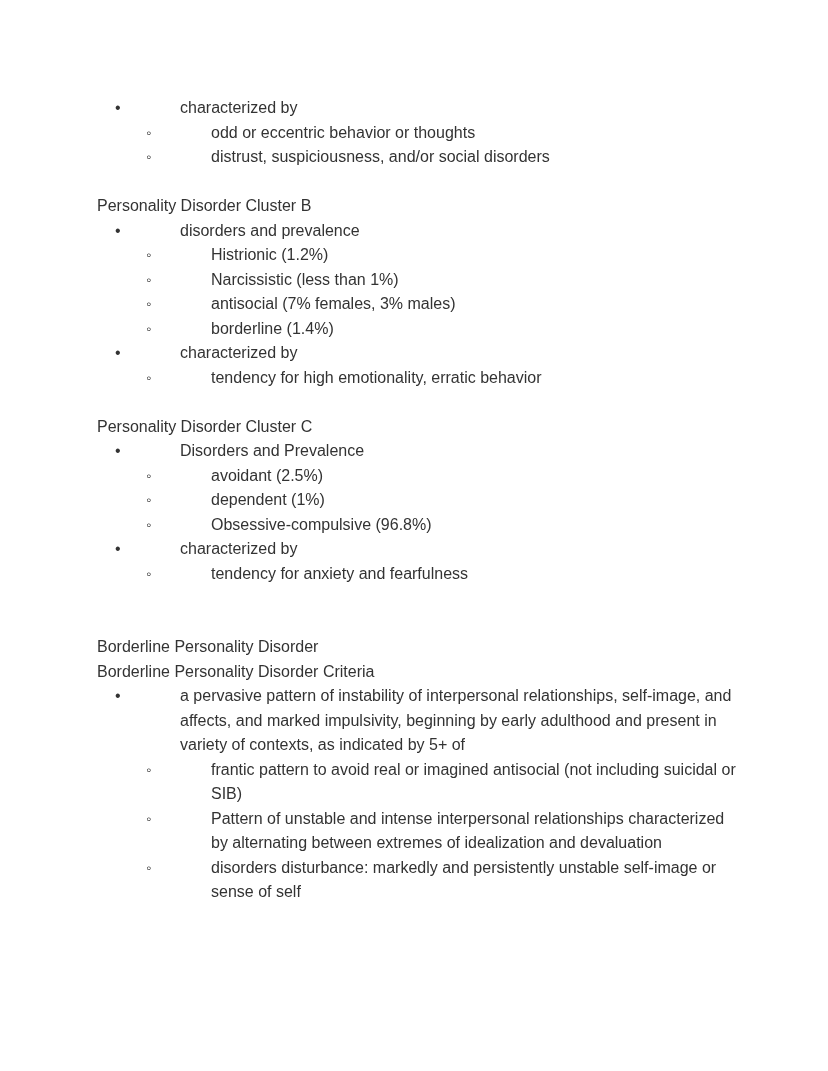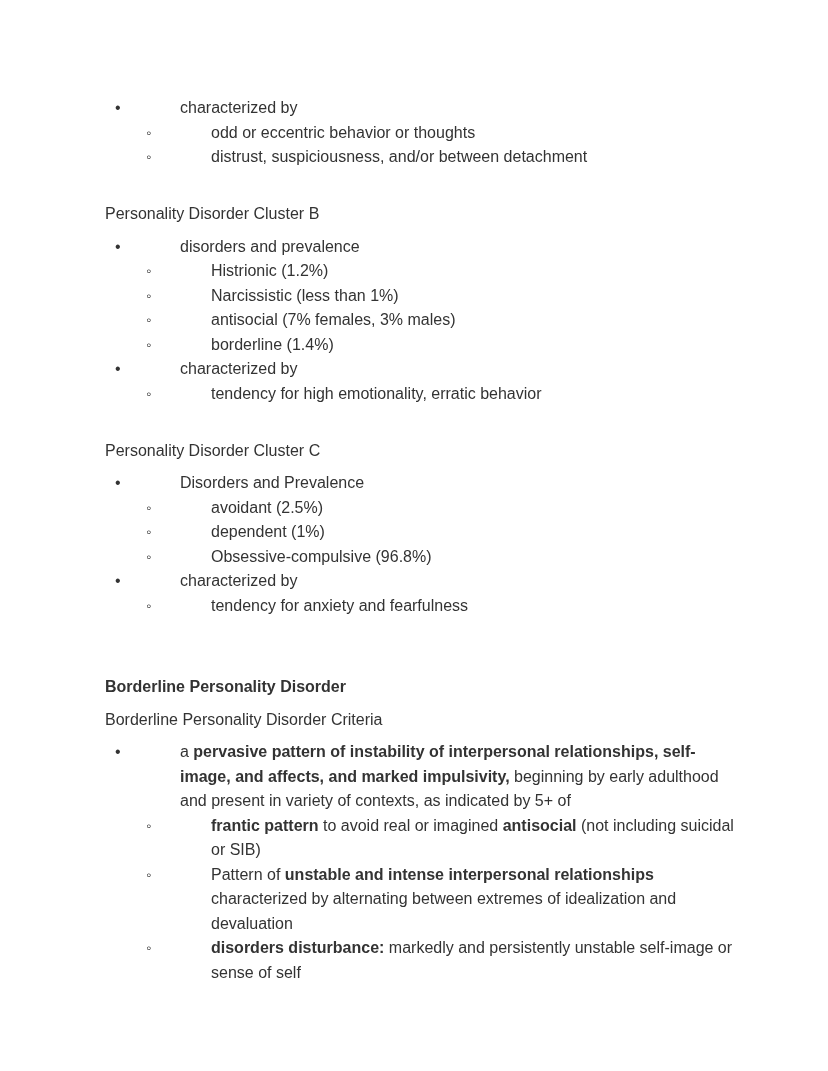--- a/index.html
+++ b/index.html
@@ -14,22 +14,22 @@
     background: #ffffff;
     overflow: hidden;
     font-family: "Liberation Sans", sans-serif;
     font-size: 16px;
     line-height: 24.5px;
     color: #333333;
   }
   .content {
     padding: 96px 90px 0 97px;
   }
-  .para { margin: 8px; }
-  .b { font-weight: 700; }
+  .para { margin: 0; }
+  .b { font-weight: 400; }
   .li {
     display: flex;
     align-items: flex-start;
   }
   .li .marker {
     flex: 0 0 auto;
     width: 21px;
   }
   .li .txt {
     flex: 1 1 auto;
@@ -48,21 +48,21 @@
       <div class="li l1">
         <span class="marker">•</span>
         <span class="txt"><span>characterized by</span></span>
       </div>
       <div class="li l2">
         <span class="marker">◦</span>
         <span class="txt"><span>odd or eccentric behavior or thoughts</span></span>
       </div>
       <div class="li l2">
         <span class="marker">◦</span>
-        <span class="txt"><span>distrust, suspiciousness, and/or between detachment</span></span>
+        <span class="txt"><span>distrust, suspiciousness, and/or social disorders</span></span>
       </div>
       <div class="spacer" style="height: 24.5px;"></div>
       <div class="para"><span>Personality Disorder Cluster B</span></div>
       <div class="li l1">
         <span class="marker">•</span>
         <span class="txt"><span>disorders and prevalence</span></span>
       </div>
       <div class="li l2">
         <span class="marker">◦</span>
         <span class="txt"><span>Histrionic (1.2%)</span></span>

